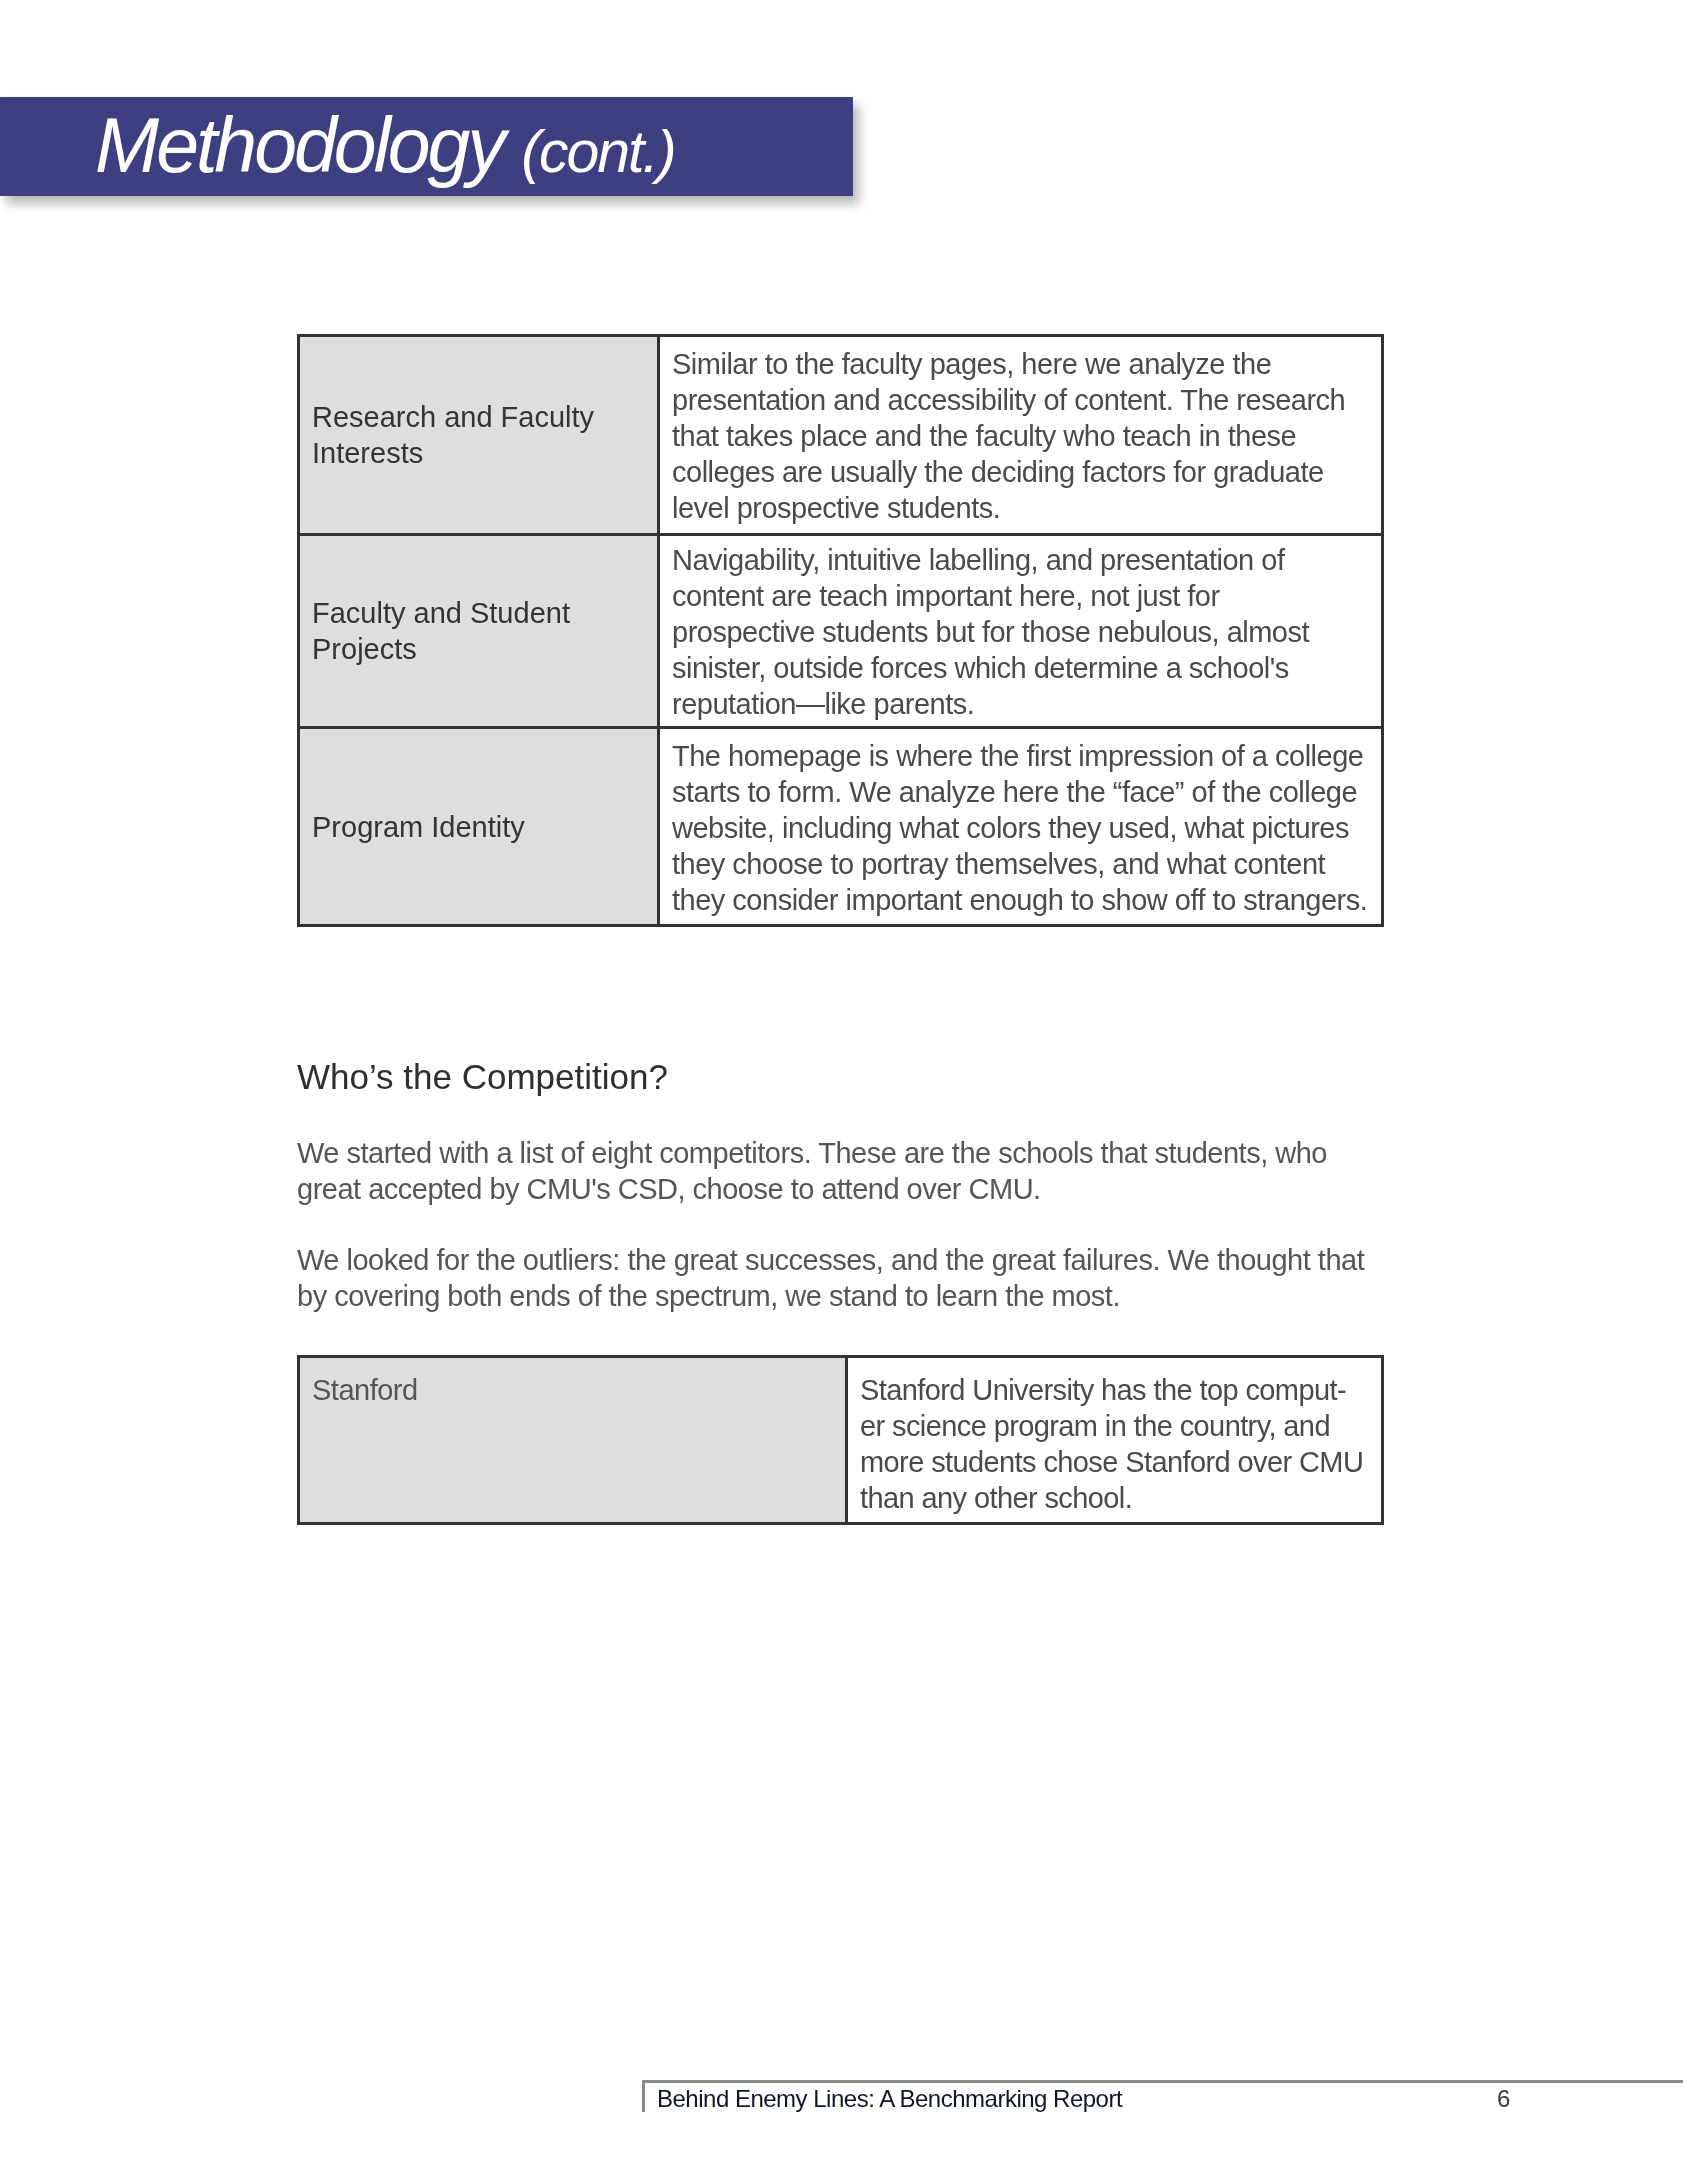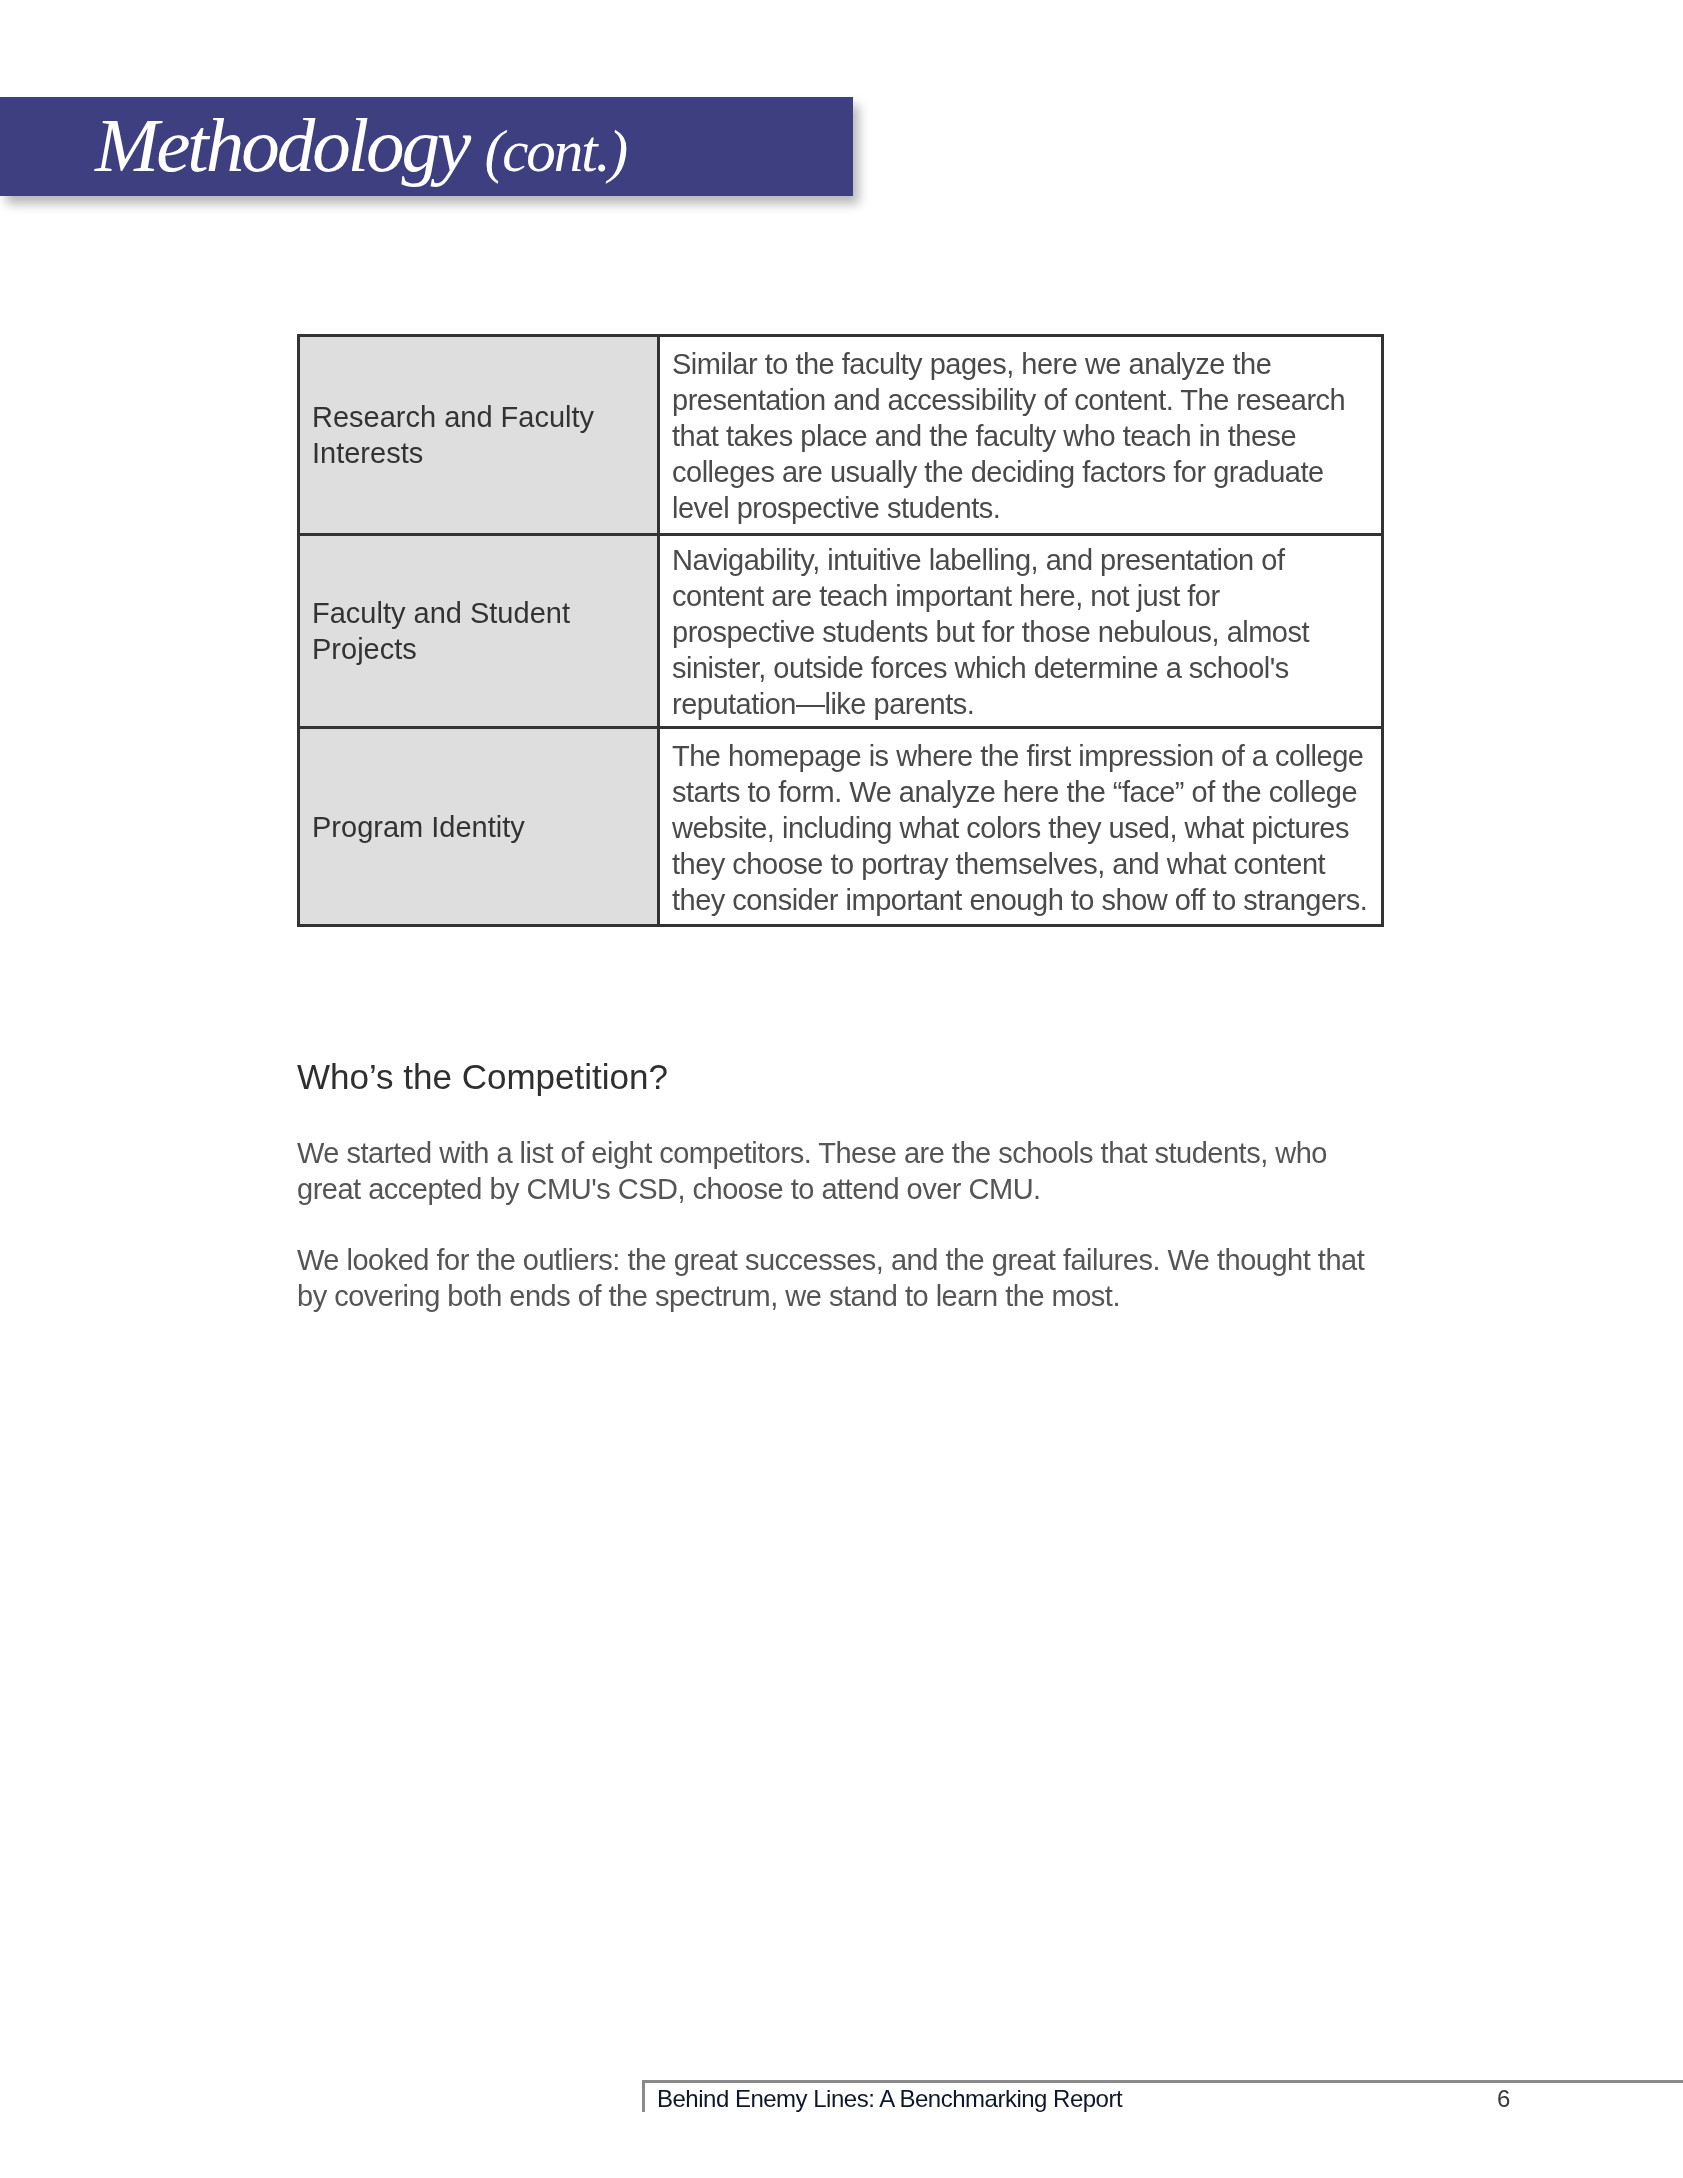--- a/index.html
+++ b/index.html
@@ -2,21 +2,21 @@
 <html><head>
 <meta charset="utf-8">
 <style>
   html, body { margin: 0; padding: 0; background: #ffffff; }
   body { width: 1683px; height: 2178px; position: relative; overflow: hidden;
          font-family: "Liberation Sans", sans-serif; color: #3a3a3a; }
   .banner { position: absolute; left: 0; top: 97px; width: 853px; height: 99px;
             background: #3d3f80; box-shadow: 6px 8px 10px rgba(0,0,0,0.28); }
   .banner-title { position: absolute; left: 95px; top: 4px; font-size: 77px; line-height: 89px;
                   color: #ffffff; font-style: italic; font-weight: 300; letter-spacing: -3px;
-                  font-family: Liberation Serif, serif; }
+                  font-family: Liberation Sans, sans-serif; }
   .banner-title .cont { font-size: 59px; letter-spacing: -2px; }
 
   table { border-collapse: collapse; position: absolute; table-layout: fixed; }
   .t1 { left: 297px; top: 334px; width: 1087px; }
   .t1 td { border: 3px solid #333333; vertical-align: middle; font-size: 29px; line-height: 36px; margin-left: 44px; }
   .t1 td.label { background: #dedede; width: 333px; padding: 0 12px; color: #333333; }
   .t1 td.desc { background: #ffffff; padding: 6px 12px 4px 12px; color: #4a4a4a; font-weight: 300; letter-spacing: -0.5px; }
 
   .heading { position: absolute; left: 297px; top: 1057px; font-size: 35px; color: #2f2f2f; font-weight: normal; }
   .para { position: absolute; left: 297px; width: 1099px; font-size: 29px; line-height: 36px;
@@ -59,20 +59,24 @@
   </tr>
 </tbody>
   </table>
 
 <div class="heading">Who’s the Competition?</div>
 <div class="para p1">We started with a list of eight competitors. These are the schools that students, who great accepted by CMU's CSD, choose to attend over CMU.</div>
 <div class="para p2">We looked for the outliers: the great successes, and the great failures. We thought that by covering both ends of the spectrum, we stand to learn the most.</div>
 
 <table class="t2">
   <tbody>
+  <tr style="height:164px">
+    <td class="label">Stanford</td>
+    <td class="desc">Stanford University has the top comput-er science program in the country, and more students chose Stanford over CMU than any other school.</td>
+  </tr>
 </tbody>
   </table>
 
 <div class="footer-rule"></div>
 <div class="footer-stub"></div>
 <div class="footer-title">Behind Enemy Lines: A Benchmarking Report</div>
 <div class="page-num">6</div>
 
 
 </body></html>

